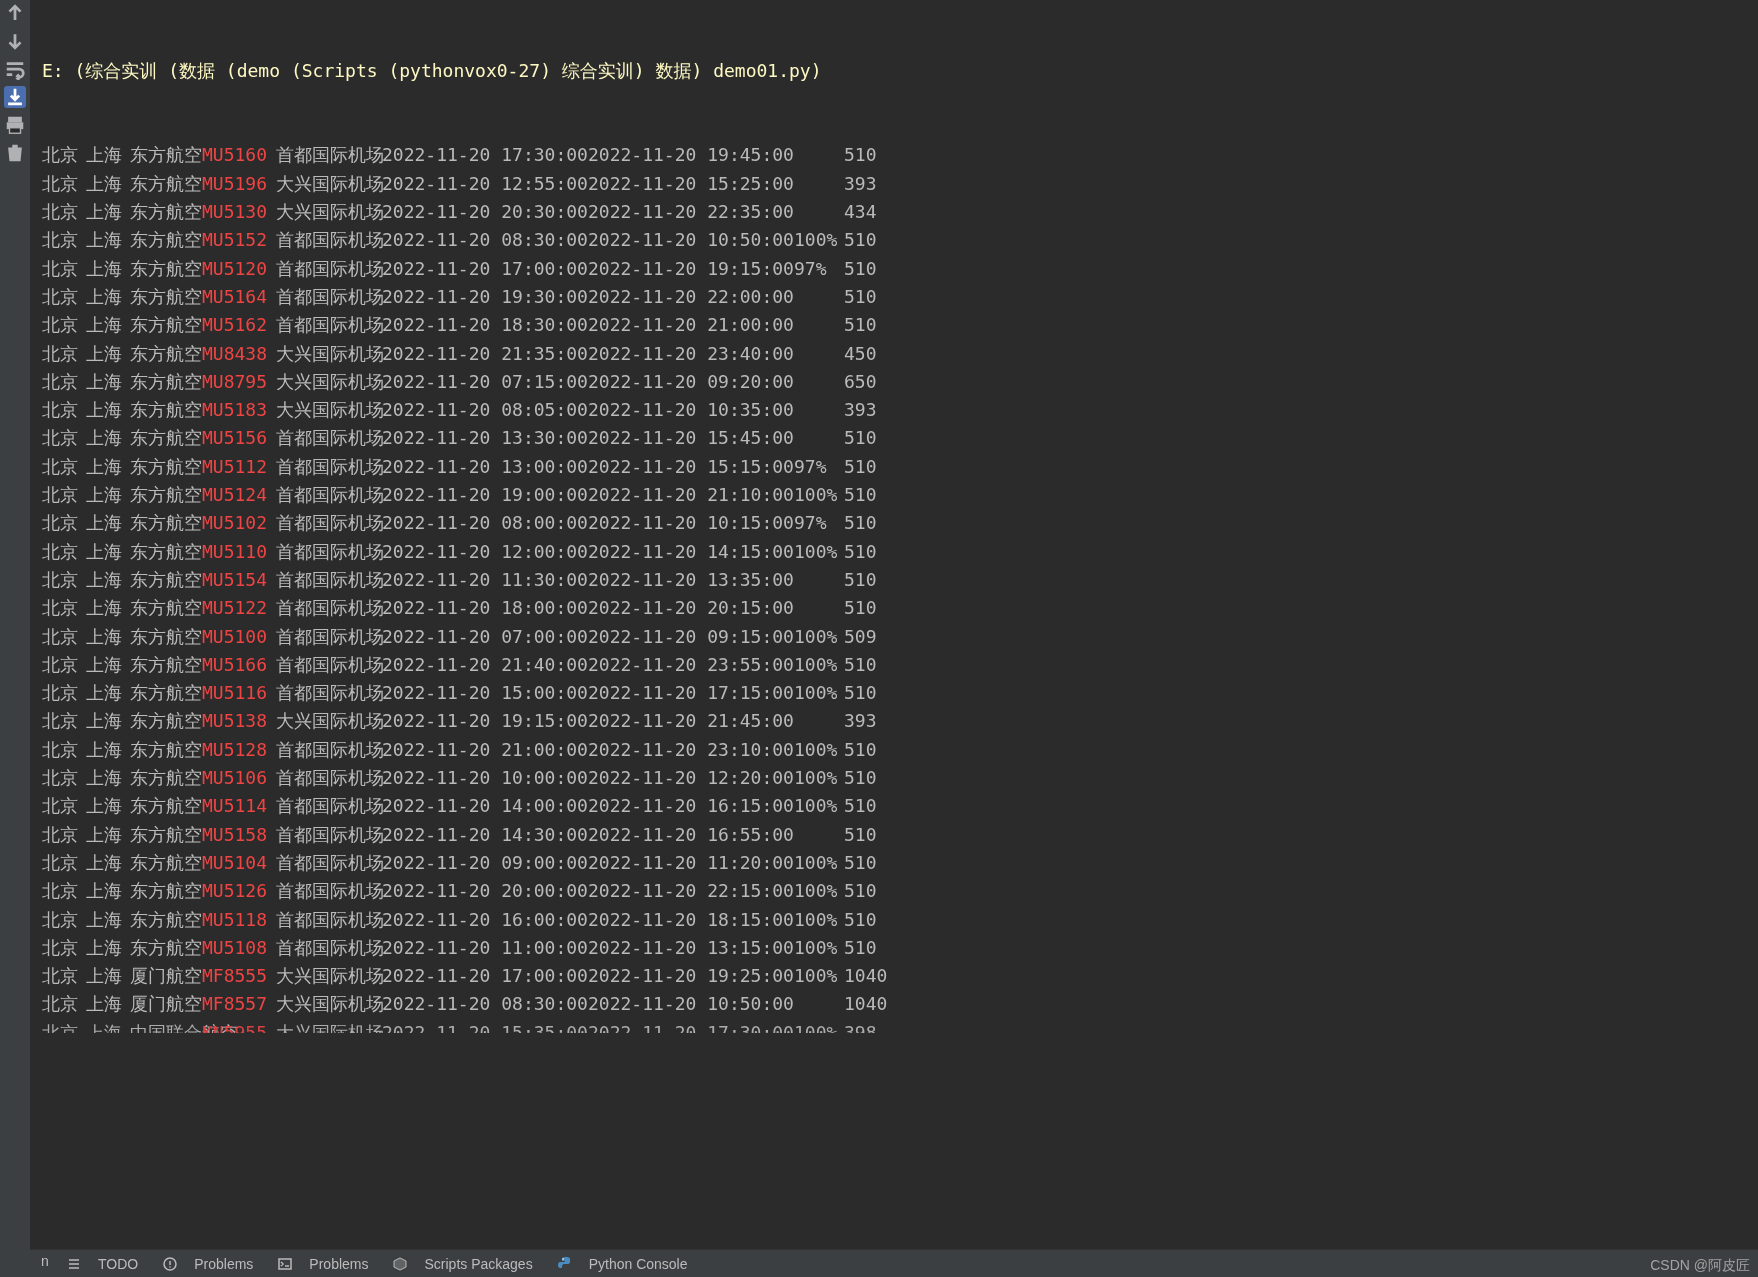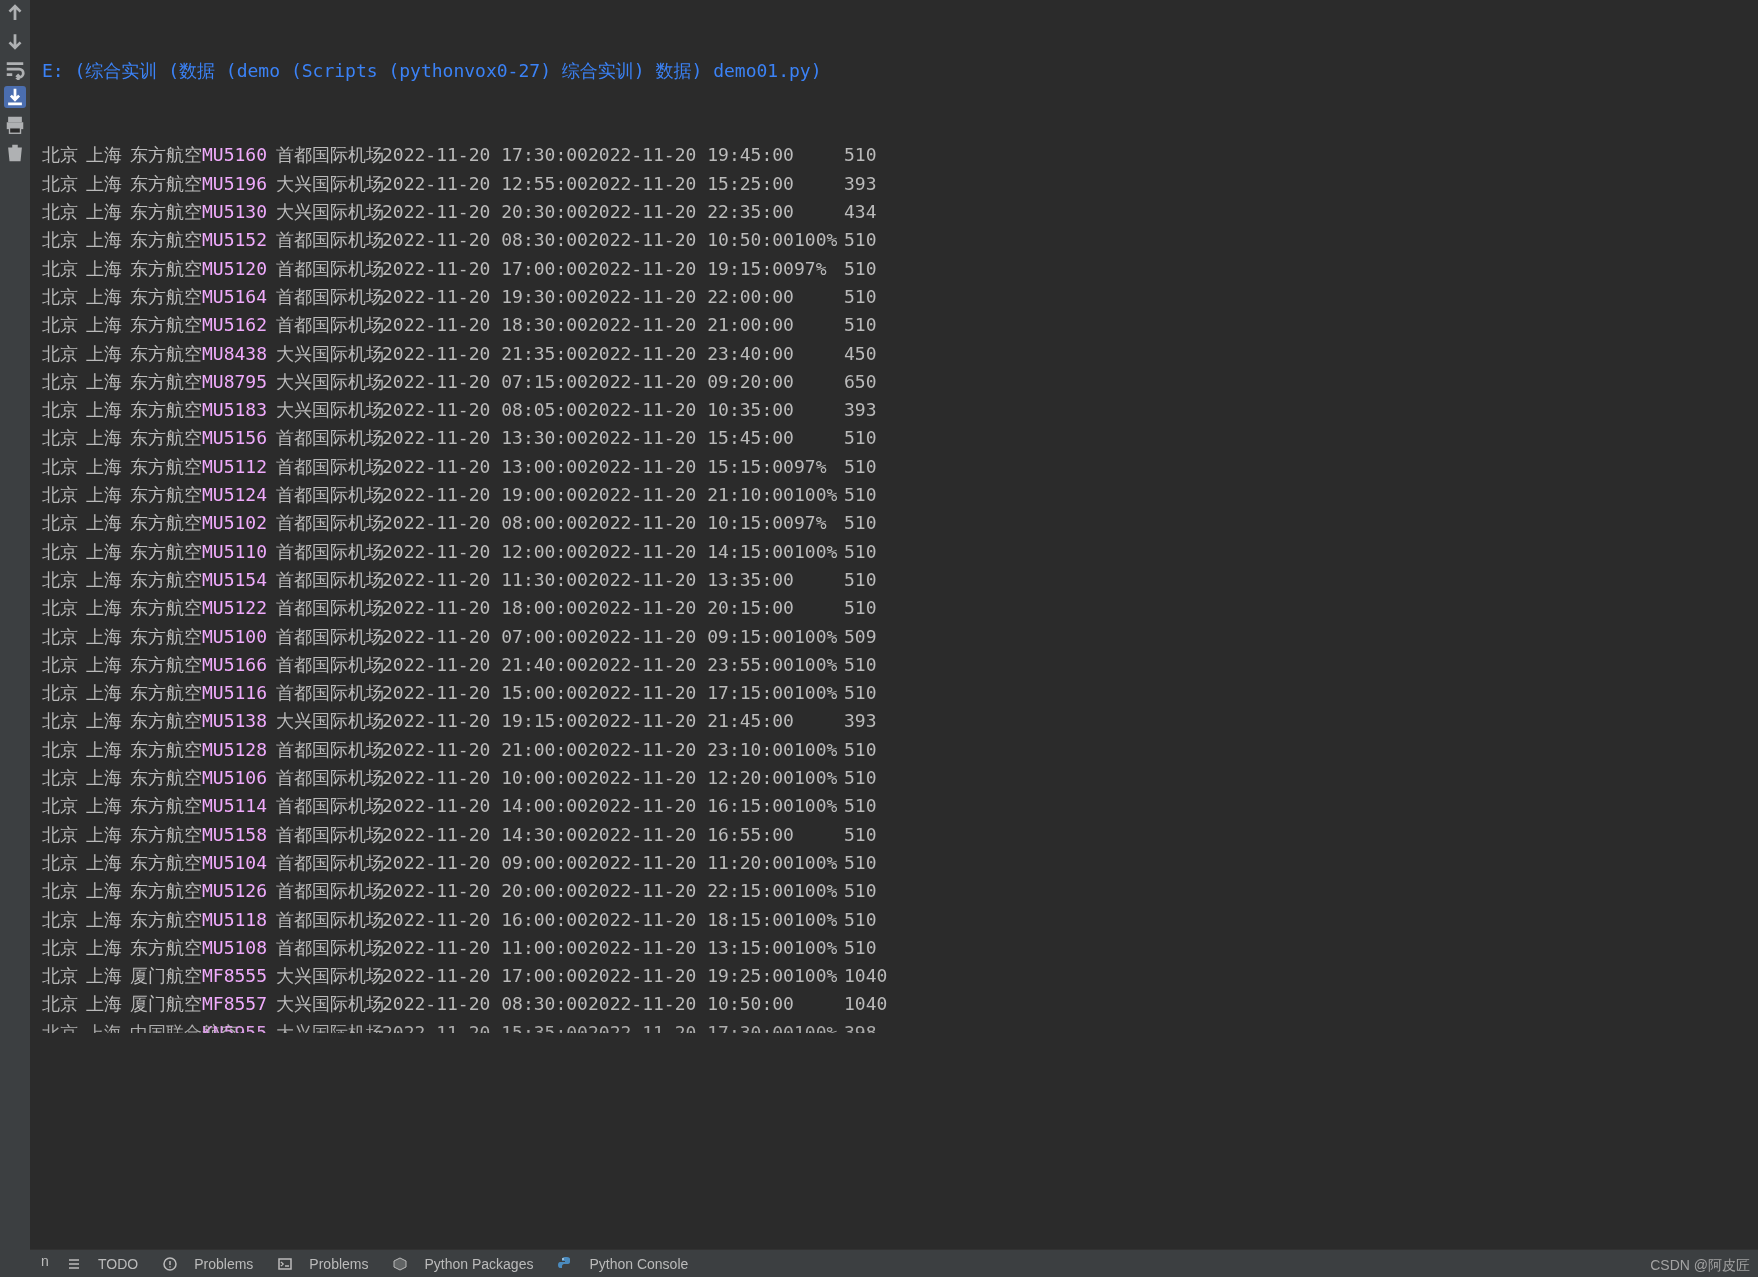--- a/index.html
+++ b/index.html
@@ -46,27 +46,27 @@
     background: #2b2b2b;
     padding: 0 12px;
     overflow: hidden;
     line-height: 28.3px;
     white-space: pre;
   }
   .row span { display: inline-block; }
   .c-from  { width: 44px; }
   .c-to    { width: 44px; }
   .c-air   { width: 72px; }
-  .c-flt   { width: 74px; color: #f0abfc; }
+  .c-flt   { width: 74px; color: #ef4444; }
   .c-ap    { width: 106px; }
   .c-dt    { width: 206px; }
   .c-at    { width: 206px; }
   .c-rate  { width: 50px; }
   .c-price { width: 50px; }
-  .header-line { color: #3b82f6; }
+  .header-line { color: #fef9c3; }
   .bottom-bar {
     height: 28px;
     background: #3c3f41;
     border-top: 1px solid #323232;
     display: flex;
     align-items: center;
     padding: 0 6px;
     font-family: -apple-system, "Segoe UI", sans-serif;
     font-size: 14px;
     color: #bbb;
@@ -163,21 +163,21 @@
       <svg viewBox="0 0 16 16">
           <rect x="2" y="3" width="12" height="10" fill="none" stroke="#bbb" stroke-width="1.5"></rect>
           <path stroke="#bbb" stroke-width="1.5" d="M4 6l2 2-2 2M8 10h4"></path>
         </svg>
       <span>Problems</span>
     </div>
     <div class="bottom-item">
       <svg viewBox="0 0 16 16">
           <path fill="#bbb" d="M2 5l6-3 6 3v6l-6 3-6-3V5z" fill-opacity="0.3" stroke="#bbb"></path>
         </svg>
-      <span>Python Packages</span>
+      <span>Scripts Packages</span>
     </div>
     <div class="bottom-item">
       <svg viewBox="0 0 16 16">
           <path fill="#4b8bbe" d="M8 1c-2 0-3 1-3 2v2h3v1H3c-1 0-2 1-2 3s1 3 2 3h2v-2c0-1 1-2 2-2h4c1 0 2-1 2-2V3c0-1-1-2-3-2H8z"></path>
           <circle cx="6" cy="3" r="0.8" fill="#fff"></circle>
         </svg>
       <span>Python Console</span>
     </div>
   </div>
 

